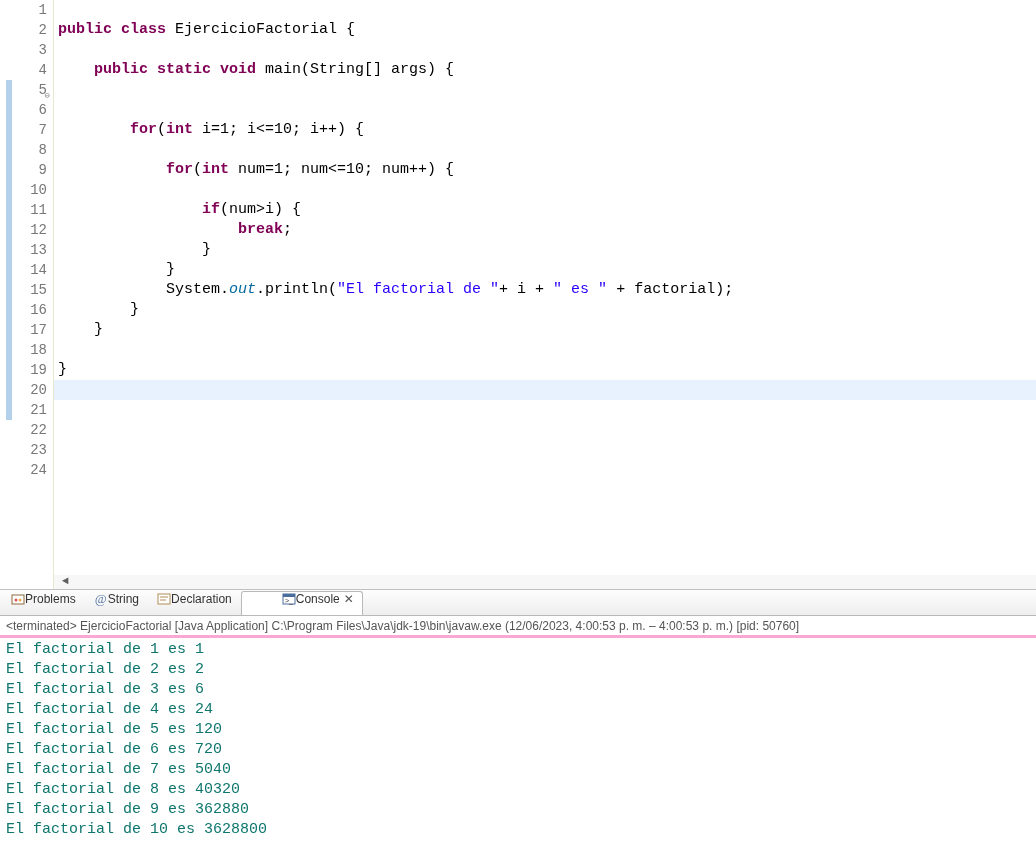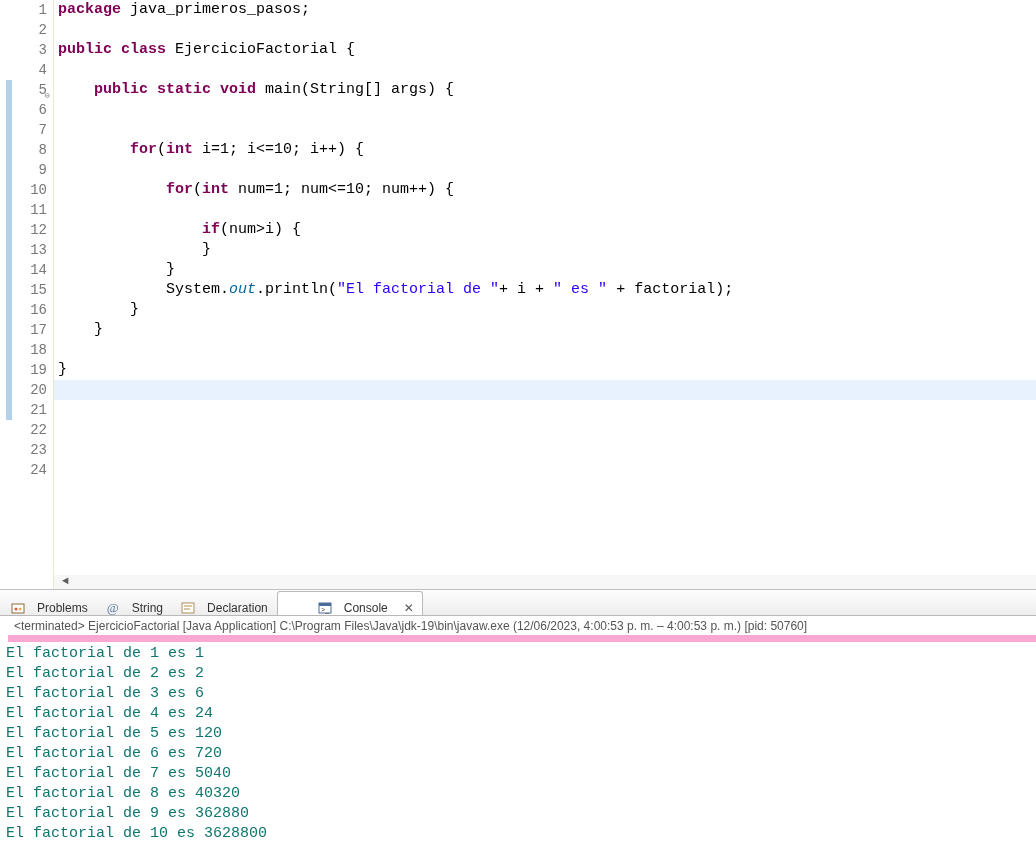--- a/index.html
+++ b/index.html
@@ -15,25 +15,25 @@
   .code-line { height:20px; line-height:20px; white-space:pre; padding-left:4px;}
   .hl-line { background:#e8f2fe; }
   .kw { color:#7f0055; font-weight:bold; }
   .type { color:#7f0055; font-weight:bold; }
   .str { color:#2a00ff; }
   .field-italic { color:#0369a1; font-style:italic; }
   .plain { color:#000; }
   .hscroll { position:absolute; bottom:0; left:0; right:0; height:14px; background:#f7f7f7;}
   .hscroll-arrow { position:absolute; left:8px; top:0px; color:#606060; font-size:11px;}
   .tabs-bar { height:26px; background:linear-gradient(#fdfdfd,#eeeeee); border-bottom:1px solid #b9b9b9; display:flex; align-items:flex-end; font-family:'Segoe UI',Tahoma,sans-serif; font-size:12px; padding-left:2px;}
-  .tab { height:24px; display:flex; align-items:flex-end; padding:0 8px; gap:12px; border:1px solid transparent; border-bottom:none; color:#333; cursor:pointer;}
+  .tab { height:24px; display:flex; align-items:flex-start; padding:0 8px; gap:0; border:1px solid transparent; border-bottom:none; color:#333; cursor:pointer;}
   .tab.active { background:#fff; border-color:#b9b9b9; border-top-left-radius:3px; border-top-right-radius:3px;padding-left:40px;}
   .tab-icon { width:14px; height:14px; display:inline-flex; align-items:center; justify-content:center; font-size:11px;}
   .close-x { color:#555; font-size:12px; margin-left:4px;}
-  .console-status { font-family:'Segoe UI',Tahoma,sans-serif; font-size:12px; color:#555; padding:3px 6px 2px 6px; border-bottom:7px solid #f9a8d4; white-space:nowrap; overflow:hidden;margin-left:8px;}
+  .console-status { font-family:'Segoe UI',Tahoma,sans-serif; font-size:12px; color:#555; padding:3px 6px 2px 6px; border-bottom:3px solid #f9a8d4; white-space:nowrap; overflow:hidden;}
   .console-out { font-family:Consolas,'Courier New',monospace; font-size:15px; padding:2px 6px; line-height:20px; white-space:pre; color:#0f766e;}
   svg { display:block; }
 </style>
 </head>
 <body>
 
 <div class="editor-pane">
   <div class="marker-bar" id="marker-bar">
       <div class="marker-cell"></div>
       <div class="marker-cell"></div>
@@ -114,32 +114,32 @@
       <div class="gutter-line">17</div>
       <div class="gutter-line">18</div>
       <div class="gutter-line">19</div>
       <div class="gutter-line">20</div>
       <div class="gutter-line">21</div>
       <div class="gutter-line">22</div>
       <div class="gutter-line">23</div>
       <div class="gutter-line">24</div>
     </div>
   <div class="code" id="code">
-    <div class="code-line"><span class="kw">package</span><span class="plain"> java_primeros_pasos;</span></div>
       <div class="code-line"></div>
       <div class="code-line"><span class="kw">public</span><span class="plain"> </span><span class="kw">class</span><span class="plain"> EjercicioFactorial {</span></div>
       <div class="code-line"></div>
       <div class="code-line"><span class="plain">    </span><span class="kw">public</span><span class="plain"> </span><span class="kw">static</span><span class="plain"> </span><span class="kw">void</span><span class="plain"> main(String[] args) {</span></div>
       <div class="code-line"></div>
       <div class="code-line"></div>
       <div class="code-line"><span class="plain">        </span><span class="kw">for</span><span class="plain">(</span><span class="type">int</span><span class="plain"> i=1; i&lt;=10; i++) {</span></div>
       <div class="code-line"></div>
       <div class="code-line"><span class="plain">            </span><span class="kw">for</span><span class="plain">(</span><span class="type">int</span><span class="plain"> num=1; num&lt;=10; num++) {</span></div>
       <div class="code-line"></div>
       <div class="code-line"><span class="plain">                </span><span class="kw">if</span><span class="plain">(num&gt;i) {</span></div>
+      <div class="code-line"><span class="plain">                    </span><span class="kw">break</span><span class="plain">;</span></div>
       <div class="code-line"><span class="plain">                }</span></div>
       <div class="code-line"><span class="plain">            }</span></div>
       <div class="code-line"><span class="plain">            System.</span><span class="field-italic">out</span><span class="plain">.println(</span><span class="str">"El factorial de "</span><span class="plain">+ i + </span><span class="str">" es "</span><span class="plain"> + factorial);</span></div>
       <div class="code-line"><span class="plain">        }</span></div>
       <div class="code-line"><span class="plain">    }</span></div>
       <div class="code-line"></div>
       <div class="code-line"><span class="plain">}</span></div>
       <div class="code-line hl-line"></div>
       <div class="hscroll">
       <span class="hscroll-arrow">◄</span>

